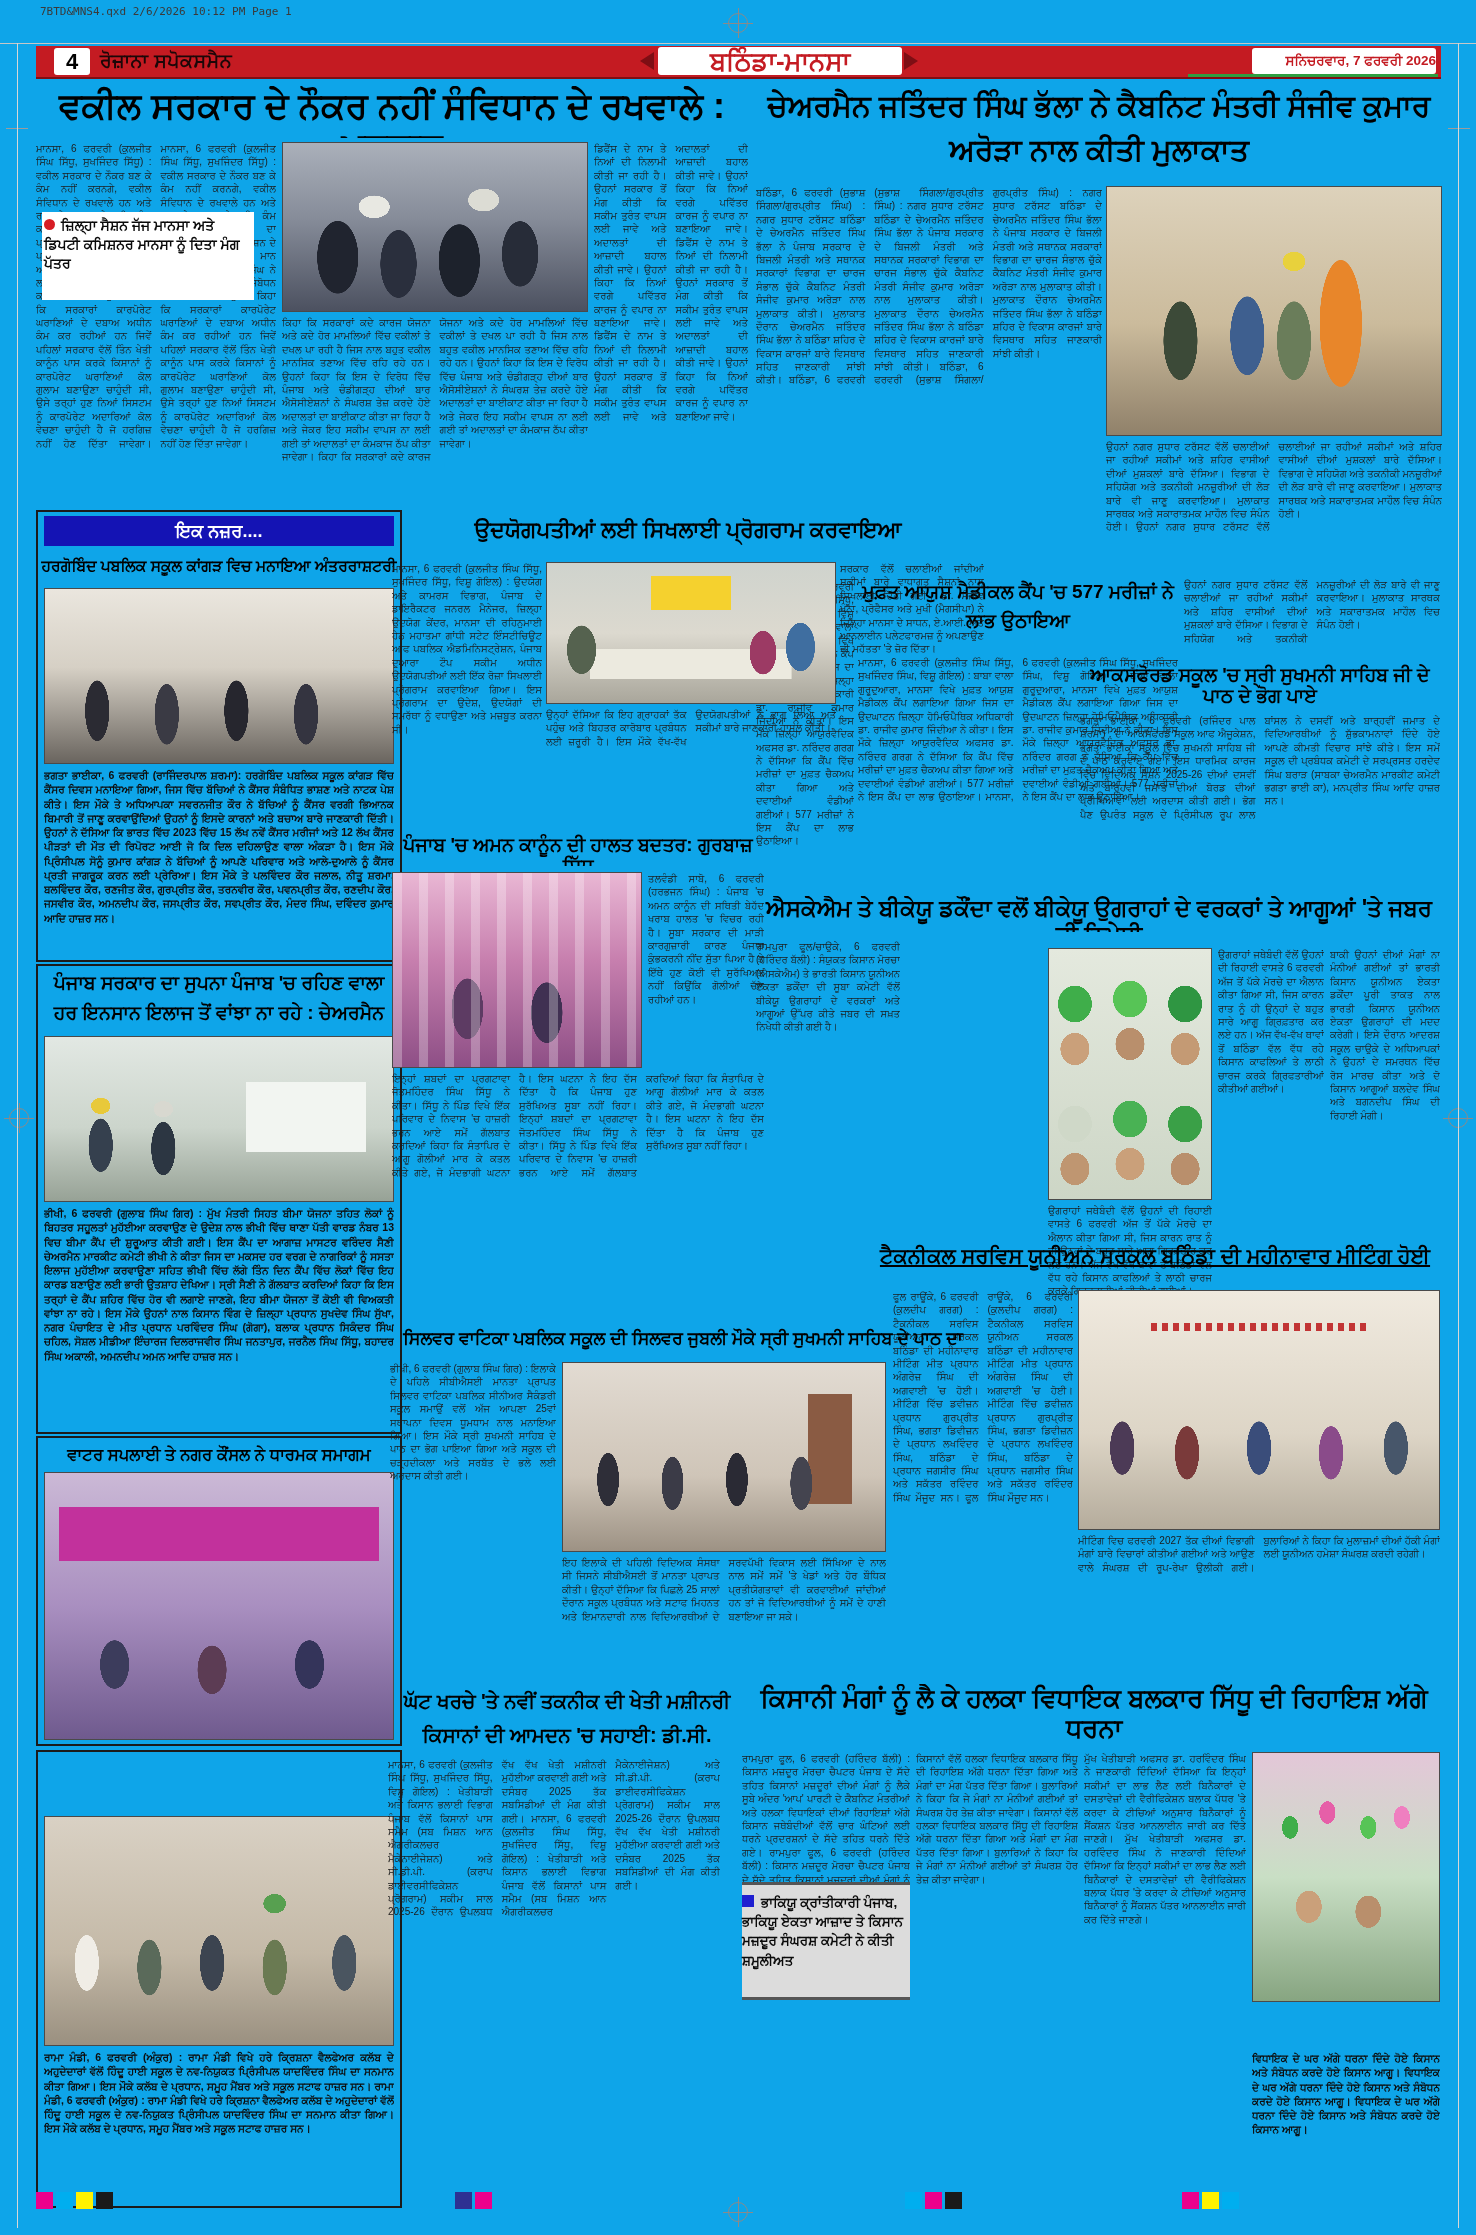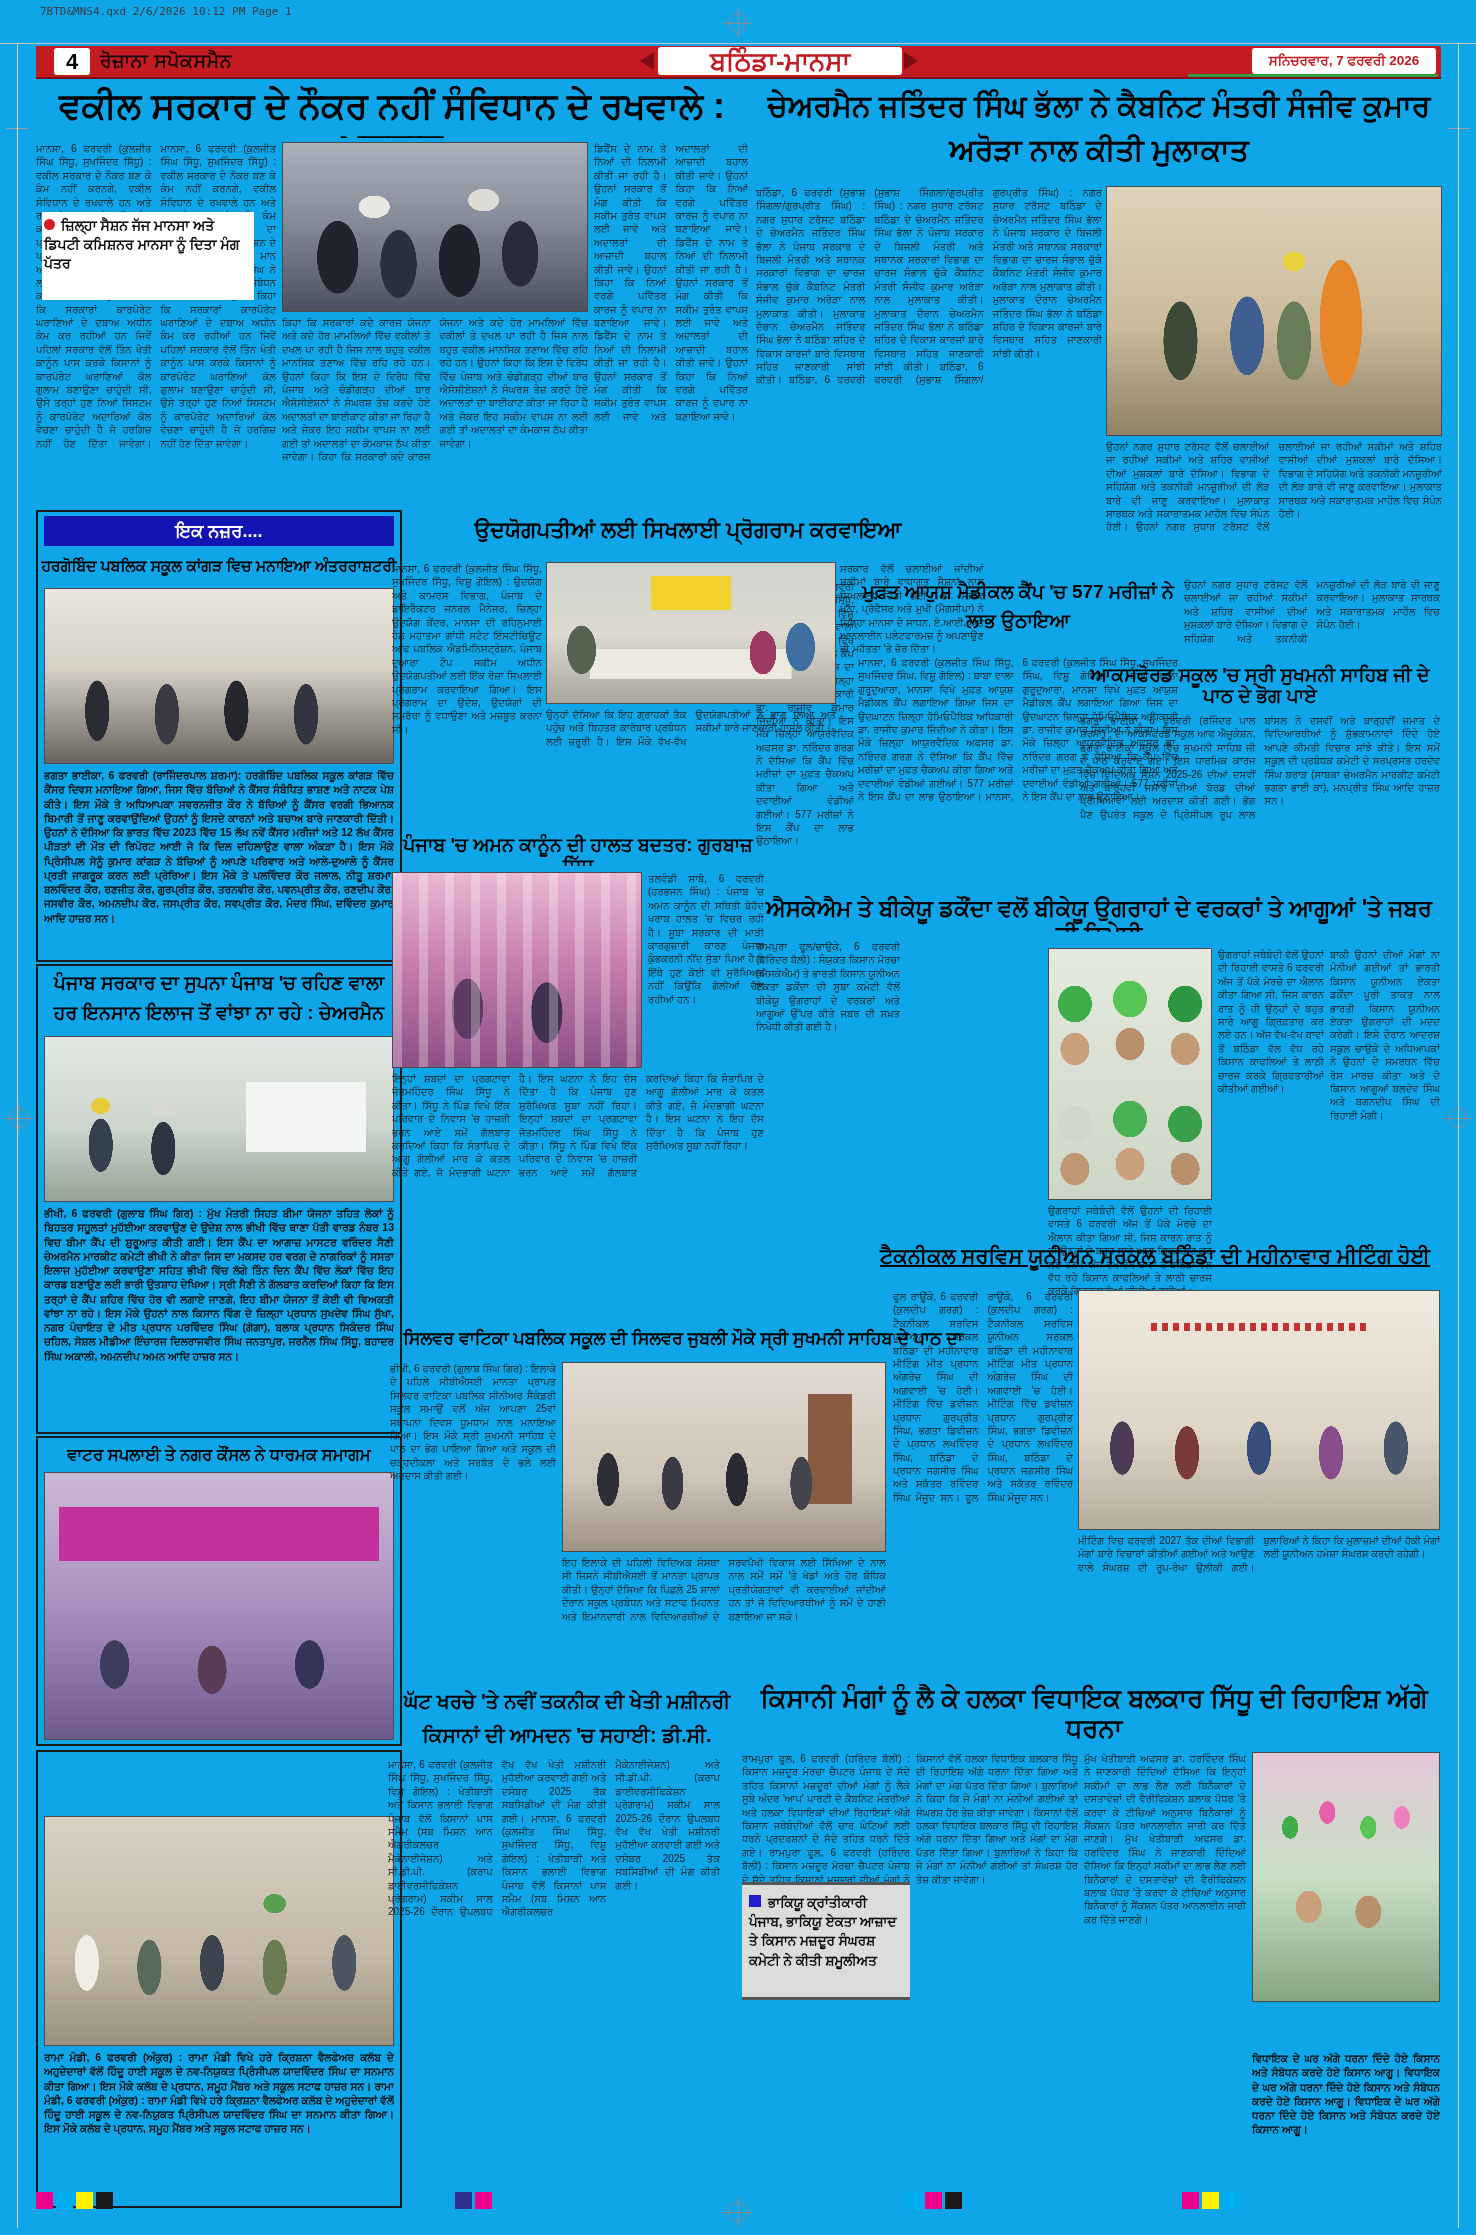--- a/index.html
+++ b/index.html
@@ -150,21 +150,21 @@
   <div class="abs redbar" style="left:36px;top:46px;width:1405px;height:31px;"></div>
   <div class="abs whitebox" style="left:54px;top:48px;width:36px;height:27px;">
     <span style="font-size:22px;font-weight:800;color:#000;">4</span>
   </div>
   <div class="abs" style="left:100px;top:50px;font-size:19px;font-weight:800;color:#1c0708;letter-spacing:.5px;">ਰੋਜ਼ਾਨਾ ਸਪੋਕਸਮੈਨ</div>
   <div class="abs" style="left:640px;top:52px;width:0;height:0;border-top:9px solid transparent;border-bottom:9px solid transparent;border-right:14px solid #7e0e14;"></div>
   <div class="abs whitebox" style="left:658px;top:47px;width:244px;height:28px;">
     <span class="red" style="font-size:26px;font-weight:800;">ਬਠਿੰਡਾ-ਮਾਨਸਾ</span>
   </div>
   <div class="abs" style="left:904px;top:52px;width:0;height:0;border-top:9px solid transparent;border-bottom:9px solid transparent;border-left:14px solid #7e0e14;"></div>
-  <div class="abs whitebox" style="left:1252px;top:48px;width:184px;height:26px;">
+  <div class="abs whitebox" style="left:1252px;top:48px;width:184px;height:26px;justify-content:flex-end;">
     <span class="red" style="font-size:13.5px;font-weight:800;">ਸਨਿਚਰਵਾਰ, 7 ਫਰਵਰੀ 2026</span>
   </div>
   <div class="abs" style="left:1188px;top:74px;width:250px;height:3px;background:#2e9e41;"></div>
 
   <div class="abs hl" style="left:36px;top:86px;width:712px;height:52px;font-size:36px;">ਵਕੀਲ ਸਰਕਾਰ ਦੇ ਨੌਕਰ ਨਹੀਂ ਸੰਵਿਧਾਨ ਦੇ ਰਖਵਾਲੇ : ਪ੍ਰਧਾਨ</div>
   <div class="abs txt cols2" style="left:36px;top:142px;width:240px;height:368px;">ਮਾਨਸਾ, 6 ਫਰਵਰੀ (ਕੁਲਜੀਤ ਸਿੰਘ ਸਿੱਧੂ, ਸੁਖਜਿੰਦਰ ਸਿੱਧੂ) : ਵਕੀਲ ਸਰਕਾਰ ਦੇ ਨੌਕਰ ਬਣ ਕੇ ਕੰਮ ਨਹੀਂ ਕਰਨਗੇ, ਵਕੀਲ ਸੰਵਿਧਾਨ ਦੇ ਰਖਵਾਲੇ ਹਨ ਅਤੇ ਰਖਵਾਲੇ ਬਣ ਕੇ ਹੀ ਕੰਮ ਕਰਨਗੇ। ਇਸ ਗੱਲ ਦਾ ਪ੍ਰਗਟਾਵਾ ਬਾਰ ਐਸੋਸੀਏਸ਼ਨ ਦੇ ਪ੍ਰਧਾਨ ਗੁਰਲਾਲ ਸਿੰਘ ਮਾਨ ਅਤੇ ਸਕੱਤਰ ਮਹਿੰਦਰ ਸਿੰਘ ਨੇ ਲਗਾਏ ਗਏ ਧਰਨੇ ਨੂੰ ਸੰਬੋਧਨ ਕਰਦਿਆਂ ਕੀਤਾ। ਉਹਨਾਂ ਕਿਹਾ ਕਿ ਸਰਕਾਰਾਂ ਕਾਰਪੋਰੇਟ ਘਰਾਣਿਆਂ ਦੇ ਦਬਾਅ ਅਧੀਨ ਕੰਮ ਕਰ ਰਹੀਆਂ ਹਨ ਜਿਵੇਂ ਪਹਿਲਾਂ ਸਰਕਾਰ ਵੱਲੋਂ ਤਿੰਨ ਖੇਤੀ ਕਾਨੂੰਨ ਪਾਸ ਕਰਕੇ ਕਿਸਾਨਾਂ ਨੂੰ ਕਾਰਪੋਰੇਟ ਘਰਾਣਿਆਂ ਕੋਲ ਗੁਲਾਮ ਬਣਾਉਣਾ ਚਾਹੁੰਦੀ ਸੀ, ਉਸੇ ਤਰ੍ਹਾਂ ਹੁਣ ਨਿਆਂ ਸਿਸਟਮ ਨੂੰ ਕਾਰਪੋਰੇਟ ਅਦਾਰਿਆਂ ਕੋਲ ਵੇਚਣਾ ਚਾਹੁੰਦੀ ਹੈ ਜੋ ਹਰਗਿਜ਼ ਨਹੀਂ ਹੋਣ ਦਿੱਤਾ ਜਾਵੇਗਾ। ਮਾਨਸਾ, 6 ਫਰਵਰੀ (ਕੁਲਜੀਤ ਸਿੰਘ ਸਿੱਧੂ, ਸੁਖਜਿੰਦਰ ਸਿੱਧੂ) : ਵਕੀਲ ਸਰਕਾਰ ਦੇ ਨੌਕਰ ਬਣ ਕੇ ਕੰਮ ਨਹੀਂ ਕਰਨਗੇ, ਵਕੀਲ ਸੰਵਿਧਾਨ ਦੇ ਰਖਵਾਲੇ ਹਨ ਅਤੇ ਰਖਵਾਲੇ ਬਣ ਕੇ ਹੀ ਕੰਮ ਕਰਨਗੇ। ਇਸ ਗੱਲ ਦਾ ਪ੍ਰਗਟਾਵਾ ਬਾਰ ਐਸੋਸੀਏਸ਼ਨ ਦੇ ਪ੍ਰਧਾਨ ਗੁਰਲਾਲ ਸਿੰਘ ਮਾਨ ਅਤੇ ਸਕੱਤਰ ਮਹਿੰਦਰ ਸਿੰਘ ਨੇ ਲਗਾਏ ਗਏ ਧਰਨੇ ਨੂੰ ਸੰਬੋਧਨ ਕਰਦਿਆਂ ਕੀਤਾ। ਉਹਨਾਂ ਕਿਹਾ ਕਿ ਸਰਕਾਰਾਂ ਕਾਰਪੋਰੇਟ ਘਰਾਣਿਆਂ ਦੇ ਦਬਾਅ ਅਧੀਨ ਕੰਮ ਕਰ ਰਹੀਆਂ ਹਨ ਜਿਵੇਂ ਪਹਿਲਾਂ ਸਰਕਾਰ ਵੱਲੋਂ ਤਿੰਨ ਖੇਤੀ ਕਾਨੂੰਨ ਪਾਸ ਕਰਕੇ ਕਿਸਾਨਾਂ ਨੂੰ ਕਾਰਪੋਰੇਟ ਘਰਾਣਿਆਂ ਕੋਲ ਗੁਲਾਮ ਬਣਾਉਣਾ ਚਾਹੁੰਦੀ ਸੀ, ਉਸੇ ਤਰ੍ਹਾਂ ਹੁਣ ਨਿਆਂ ਸਿਸਟਮ ਨੂੰ ਕਾਰਪੋਰੇਟ ਅਦਾਰਿਆਂ ਕੋਲ ਵੇਚਣਾ ਚਾਹੁੰਦੀ ਹੈ ਜੋ ਹਰਗਿਜ਼ ਨਹੀਂ ਹੋਣ ਦਿੱਤਾ ਜਾਵੇਗਾ।</div>
   <div class="abs" style="left:42px;top:212px;width:212px;height:88px;background:#fff;padding:4px 2px;box-sizing:border-box;">
     <span class="dot"></span><span class="bulletline" style="font-size:14px;">ਜ਼ਿਲ੍ਹਾ ਸੈਸ਼ਨ ਜੱਜ ਮਾਨਸਾ ਅਤੇ ਡਿਪਟੀ ਕਮਿਸ਼ਨਰ ਮਾਨਸਾ ਨੂੰ ਦਿਤਾ ਮੰਗ ਪੱਤਰ</span>
   </div>
   <div class="abs photo ph-protest" style="left:282px;top:142px;width:306px;height:170px;"></div>
@@ -232,21 +232,21 @@
   <div class="abs txt" style="left:390px;top:1362px;width:166px;height:316px;">ਭੀਖੀ, 6 ਫਰਵਰੀ (ਗੁਲਾਬ ਸਿੰਘ ਗਿਰ) : ਇਲਾਕੇ ਦੇ ਪਹਿਲੇ ਸੀਬੀਐਸਈ ਮਾਨਤਾ ਪ੍ਰਾਪਤ ਸਿਲਵਰ ਵਾਟਿਕਾ ਪਬਲਿਕ ਸੀਨੀਅਰ ਸੈਕੰਡਰੀ ਸਕੂਲ ਸਮਾਉਂ ਵਲੋਂ ਅੱਜ ਆਪਣਾ 25ਵਾਂ ਸਥਾਪਨਾ ਦਿਵਸ ਧੂਮਧਾਮ ਨਾਲ ਮਨਾਇਆ ਗਿਆ। ਇਸ ਮੌਕੇ ਸ੍ਰੀ ਸੁਖਮਨੀ ਸਾਹਿਬ ਦੇ ਪਾਠ ਦਾ ਭੋਗ ਪਾਇਆ ਗਿਆ ਅਤੇ ਸਕੂਲ ਦੀ ਚੜ੍ਹਦੀਕਲਾ ਅਤੇ ਸਰਬੱਤ ਦੇ ਭਲੇ ਲਈ ਅਰਦਾਸ ਕੀਤੀ ਗਈ।</div>
   <div class="abs photo ph-silver" style="left:562px;top:1362px;width:324px;height:190px;"></div>
   <div class="abs txt cols2" style="left:562px;top:1556px;width:324px;height:122px;">ਇਹ ਇਲਾਕੇ ਦੀ ਪਹਿਲੀ ਵਿਦਿਅਕ ਸੰਸਥਾ ਸੀ ਜਿਸਨੇ ਸੀਬੀਐਸਈ ਤੋਂ ਮਾਨਤਾ ਪ੍ਰਾਪਤ ਕੀਤੀ। ਉਨ੍ਹਾਂ ਦੱਸਿਆ ਕਿ ਪਿਛਲੇ 25 ਸਾਲਾਂ ਦੌਰਾਨ ਸਕੂਲ ਪ੍ਰਬੰਧਨ ਅਤੇ ਸਟਾਫ ਮਿਹਨਤ ਅਤੇ ਇਮਾਨਦਾਰੀ ਨਾਲ ਵਿਦਿਆਰਥੀਆਂ ਦੇ ਸਰਵਪੱਖੀ ਵਿਕਾਸ ਲਈ ਸਿੱਖਿਆ ਦੇ ਨਾਲ ਨਾਲ ਸਮੇਂ ਸਮੇਂ 'ਤੇ ਖੇਡਾਂ ਅਤੇ ਹੋਰ ਬੌਧਿਕ ਪ੍ਰਤੀਯੋਗਤਾਵਾਂ ਵੀ ਕਰਵਾਈਆਂ ਜਾਂਦੀਆਂ ਹਨ ਤਾਂ ਜੋ ਵਿਦਿਆਰਥੀਆਂ ਨੂੰ ਸਮੇਂ ਦੇ ਹਾਣੀ ਬਣਾਇਆ ਜਾ ਸਕੇ।</div>
   <div class="abs txt" style="left:890px;top:1680px;width:0;height:0;"></div>
 
   <div class="abs hl" style="left:402px;top:1684px;width:330px;height:70px;font-size:20px;line-height:1.7;">ਘੱਟ ਖਰਚੇ 'ਤੇ ਨਵੀਂ ਤਕਨੀਕ ਦੀ ਖੇਤੀ ਮਸ਼ੀਨਰੀ ਕਿਸਾਨਾਂ ਦੀ ਆਮਦਨ 'ਚ ਸਹਾਈ: ਡੀ.ਸੀ.</div>
   <div class="abs txt cols3" style="left:388px;top:1758px;width:332px;height:448px;">ਮਾਨਸਾ, 6 ਫਰਵਰੀ (ਕੁਲਜੀਤ ਸਿੰਘ ਸਿੱਧੂ, ਸੁਖਜਿੰਦਰ ਸਿੱਧੂ, ਵਿਸ਼ੂ ਗੋਇਲ) : ਖੇਤੀਬਾੜੀ ਅਤੇ ਕਿਸਾਨ ਭਲਾਈ ਵਿਭਾਗ ਪੰਜਾਬ ਵੱਲੋਂ ਕਿਸਾਨਾਂ ਪਾਸ ਸਮੈਮ (ਸਬ ਮਿਸ਼ਨ ਆਨ ਐਗਰੀਕਲਚਰ ਮੈਕੇਨਾਈਜੇਸ਼ਨ) ਅਤੇ ਸੀ.ਡੀ.ਪੀ. (ਕਰਾਪ ਡਾਈਵਰਸੀਫਿਕੇਸ਼ਨ ਪ੍ਰੋਗਰਾਮ) ਸਕੀਮ ਸਾਲ 2025-26 ਦੌਰਾਨ ਉਪਲਬਧ ਵੱਖ ਵੱਖ ਖੇਤੀ ਮਸ਼ੀਨਰੀ ਮੁਹੱਈਆ ਕਰਵਾਈ ਗਈ ਅਤੇ ਦਸੰਬਰ 2025 ਤੱਕ ਸਬਸਿਡੀਆਂ ਦੀ ਮੰਗ ਕੀਤੀ ਗਈ। ਮਾਨਸਾ, 6 ਫਰਵਰੀ (ਕੁਲਜੀਤ ਸਿੰਘ ਸਿੱਧੂ, ਸੁਖਜਿੰਦਰ ਸਿੱਧੂ, ਵਿਸ਼ੂ ਗੋਇਲ) : ਖੇਤੀਬਾੜੀ ਅਤੇ ਕਿਸਾਨ ਭਲਾਈ ਵਿਭਾਗ ਪੰਜਾਬ ਵੱਲੋਂ ਕਿਸਾਨਾਂ ਪਾਸ ਸਮੈਮ (ਸਬ ਮਿਸ਼ਨ ਆਨ ਐਗਰੀਕਲਚਰ ਮੈਕੇਨਾਈਜੇਸ਼ਨ) ਅਤੇ ਸੀ.ਡੀ.ਪੀ. (ਕਰਾਪ ਡਾਈਵਰਸੀਫਿਕੇਸ਼ਨ ਪ੍ਰੋਗਰਾਮ) ਸਕੀਮ ਸਾਲ 2025-26 ਦੌਰਾਨ ਉਪਲਬਧ ਵੱਖ ਵੱਖ ਖੇਤੀ ਮਸ਼ੀਨਰੀ ਮੁਹੱਈਆ ਕਰਵਾਈ ਗਈ ਅਤੇ ਦਸੰਬਰ 2025 ਤੱਕ ਸਬਸਿਡੀਆਂ ਦੀ ਮੰਗ ਕੀਤੀ ਗਈ।</div>
 
   <div class="abs hl" style="left:748px;top:1684px;width:692px;height:62px;font-size:26px;line-height:1.15;">ਕਿਸਾਨੀ ਮੰਗਾਂ ਨੂੰ ਲੈ ਕੇ ਹਲਕਾ ਵਿਧਾਇਕ ਬਲਕਾਰ ਸਿੱਧੂ ਦੀ ਰਿਹਾਇਸ਼ ਅੱਗੇ ਧਰਨਾ</div>
   <div class="abs txt" style="left:742px;top:1752px;width:168px;height:456px;">ਰਾਮਪੁਰਾ ਫੂਲ, 6 ਫਰਵਰੀ (ਹਰਿੰਦਰ ਬੱਲੀ) : ਕਿਸਾਨ ਮਜ਼ਦੂਰ ਮੋਰਚਾ ਚੈਪਟਰ ਪੰਜਾਬ ਦੇ ਸੱਦੇ ਤਹਿਤ ਕਿਸਾਨਾਂ ਮਜ਼ਦੂਰਾਂ ਦੀਆਂ ਮੰਗਾਂ ਨੂੰ ਲੈਕੇ ਸੂਬੇ ਅੰਦਰ 'ਆਪ' ਪਾਰਟੀ ਦੇ ਕੈਬਨਿਟ ਮੰਤਰੀਆਂ ਅਤੇ ਹਲਕਾ ਵਿਧਾਇਕਾਂ ਦੀਆਂ ਰਿਹਾਇਸ਼ਾਂ ਅੱਗੇ ਕਿਸਾਨ ਜਥੇਬੰਦੀਆਂ ਵੱਲੋਂ ਚਾਰ ਘੰਟਿਆਂ ਲਈ ਧਰਨੇ ਪ੍ਰਦਰਸ਼ਨਾਂ ਦੇ ਸੱਦੇ ਤਹਿਤ ਧਰਨੇ ਦਿੱਤੇ ਗਏ। ਰਾਮਪੁਰਾ ਫੂਲ, 6 ਫਰਵਰੀ (ਹਰਿੰਦਰ ਬੱਲੀ) : ਕਿਸਾਨ ਮਜ਼ਦੂਰ ਮੋਰਚਾ ਚੈਪਟਰ ਪੰਜਾਬ ਦੇ ਸੱਦੇ ਤਹਿਤ ਕਿਸਾਨਾਂ ਮਜ਼ਦੂਰਾਂ ਦੀਆਂ ਮੰਗਾਂ ਨੂੰ ਲੈਕੇ ਸੂਬੇ ਅੰਦਰ 'ਆਪ' ਪਾਰਟੀ ਦੇ ਕੈਬਨਿਟ ਮੰਤਰੀਆਂ ਅਤੇ ਹਲਕਾ ਵਿਧਾਇਕਾਂ ਦੀਆਂ ਰਿਹਾਇਸ਼ਾਂ ਅੱਗੇ ਕਿਸਾਨ ਜਥੇਬੰਦੀਆਂ ਵੱਲੋਂ ਚਾਰ ਘੰਟਿਆਂ ਲਈ ਧਰਨੇ ਪ੍ਰਦਰਸ਼ਨਾਂ ਦੇ ਸੱਦੇ ਤਹਿਤ ਧਰਨੇ ਦਿੱਤੇ ਗਏ।</div>
-  <div class="abs" style="left:742px;top:1882px;width:168px;height:118px;background:#dcdcdc;border-top:3px solid #555;border-bottom:3px solid #555;padding:8px 7px;box-sizing:border-box;">
+  <div class="abs" style="left:742px;top:1882px;width:168px;height:118px;background:#dcdcdc;border-top:3px solid #555;border-bottom:3px solid #555;padding:8px 0;box-sizing:border-box;">
     <span class="sq"></span><span class="bulletline" style="font-size:13.5px;">ਭਾਕਿਯੂ ਕ੍ਰਾਂਤੀਕਾਰੀ ਪੰਜਾਬ, ਭਾਕਿਯੂ ਏਕਤਾ ਆਜ਼ਾਦ ਤੇ ਕਿਸਾਨ ਮਜ਼ਦੂਰ ਸੰਘਰਸ਼ ਕਮੇਟੀ ਨੇ ਕੀਤੀ ਸ਼ਮੂਲੀਅਤ</span>
   </div>
   <div class="abs txt" style="left:916px;top:1752px;width:162px;height:456px;">ਕਿਸਾਨਾਂ ਵੱਲੋਂ ਹਲਕਾ ਵਿਧਾਇਕ ਬਲਕਾਰ ਸਿੱਧੂ ਦੀ ਰਿਹਾਇਸ਼ ਅੱਗੇ ਧਰਨਾ ਦਿੱਤਾ ਗਿਆ ਅਤੇ ਮੰਗਾਂ ਦਾ ਮੰਗ ਪੱਤਰ ਦਿੱਤਾ ਗਿਆ। ਬੁਲਾਰਿਆਂ ਨੇ ਕਿਹਾ ਕਿ ਜੇ ਮੰਗਾਂ ਨਾ ਮੰਨੀਆਂ ਗਈਆਂ ਤਾਂ ਸੰਘਰਸ਼ ਹੋਰ ਤੇਜ਼ ਕੀਤਾ ਜਾਵੇਗਾ। ਕਿਸਾਨਾਂ ਵੱਲੋਂ ਹਲਕਾ ਵਿਧਾਇਕ ਬਲਕਾਰ ਸਿੱਧੂ ਦੀ ਰਿਹਾਇਸ਼ ਅੱਗੇ ਧਰਨਾ ਦਿੱਤਾ ਗਿਆ ਅਤੇ ਮੰਗਾਂ ਦਾ ਮੰਗ ਪੱਤਰ ਦਿੱਤਾ ਗਿਆ। ਬੁਲਾਰਿਆਂ ਨੇ ਕਿਹਾ ਕਿ ਜੇ ਮੰਗਾਂ ਨਾ ਮੰਨੀਆਂ ਗਈਆਂ ਤਾਂ ਸੰਘਰਸ਼ ਹੋਰ ਤੇਜ਼ ਕੀਤਾ ਜਾਵੇਗਾ।</div>
   <div class="abs txt" style="left:1084px;top:1752px;width:162px;height:456px;">ਮੁੱਖ ਖੇਤੀਬਾੜੀ ਅਫਸਰ ਡਾ. ਹਰਵਿੰਦਰ ਸਿੰਘ ਨੇ ਜਾਣਕਾਰੀ ਦਿੰਦਿਆਂ ਦੱਸਿਆ ਕਿ ਇਨ੍ਹਾਂ ਸਕੀਮਾਂ ਦਾ ਲਾਭ ਲੈਣ ਲਈ ਬਿਨੈਕਾਰਾਂ ਦੇ ਦਸਤਾਵੇਜ਼ਾਂ ਦੀ ਵੈਰੀਫਿਕੇਸ਼ਨ ਬਲਾਕ ਪੱਧਰ 'ਤੇ ਕਰਵਾ ਕੇ ਟੀਚਿਆਂ ਅਨੁਸਾਰ ਬਿਨੈਕਾਰਾਂ ਨੂੰ ਸੈਂਕਸ਼ਨ ਪੱਤਰ ਆਨਲਾਈਨ ਜਾਰੀ ਕਰ ਦਿੱਤੇ ਜਾਣਗੇ। ਮੁੱਖ ਖੇਤੀਬਾੜੀ ਅਫਸਰ ਡਾ. ਹਰਵਿੰਦਰ ਸਿੰਘ ਨੇ ਜਾਣਕਾਰੀ ਦਿੰਦਿਆਂ ਦੱਸਿਆ ਕਿ ਇਨ੍ਹਾਂ ਸਕੀਮਾਂ ਦਾ ਲਾਭ ਲੈਣ ਲਈ ਬਿਨੈਕਾਰਾਂ ਦੇ ਦਸਤਾਵੇਜ਼ਾਂ ਦੀ ਵੈਰੀਫਿਕੇਸ਼ਨ ਬਲਾਕ ਪੱਧਰ 'ਤੇ ਕਰਵਾ ਕੇ ਟੀਚਿਆਂ ਅਨੁਸਾਰ ਬਿਨੈਕਾਰਾਂ ਨੂੰ ਸੈਂਕਸ਼ਨ ਪੱਤਰ ਆਨਲਾਈਨ ਜਾਰੀ ਕਰ ਦਿੱਤੇ ਜਾਣਗੇ।</div>
   <div class="abs photo ph-kisani" style="left:1252px;top:1752px;width:188px;height:250px;"></div>
   <div class="abs cap" style="left:1252px;top:2006px;width:188px;height:200px;margin-top:45px;">ਵਿਧਾਇਕ ਦੇ ਘਰ ਅੱਗੇ ਧਰਨਾ ਦਿੰਦੇ ਹੋਏ ਕਿਸਾਨ ਅਤੇ ਸੰਬੋਧਨ ਕਰਦੇ ਹੋਏ ਕਿਸਾਨ ਆਗੂ। ਵਿਧਾਇਕ ਦੇ ਘਰ ਅੱਗੇ ਧਰਨਾ ਦਿੰਦੇ ਹੋਏ ਕਿਸਾਨ ਅਤੇ ਸੰਬੋਧਨ ਕਰਦੇ ਹੋਏ ਕਿਸਾਨ ਆਗੂ। ਵਿਧਾਇਕ ਦੇ ਘਰ ਅੱਗੇ ਧਰਨਾ ਦਿੰਦੇ ਹੋਏ ਕਿਸਾਨ ਅਤੇ ਸੰਬੋਧਨ ਕਰਦੇ ਹੋਏ ਕਿਸਾਨ ਆਗੂ।</div>
 
   <div class="abs txt cols2" style="left:893px;top:1290px;width:0;height:0;"></div>
 
   <div class="abs" style="left:36px;top:2192px;">

